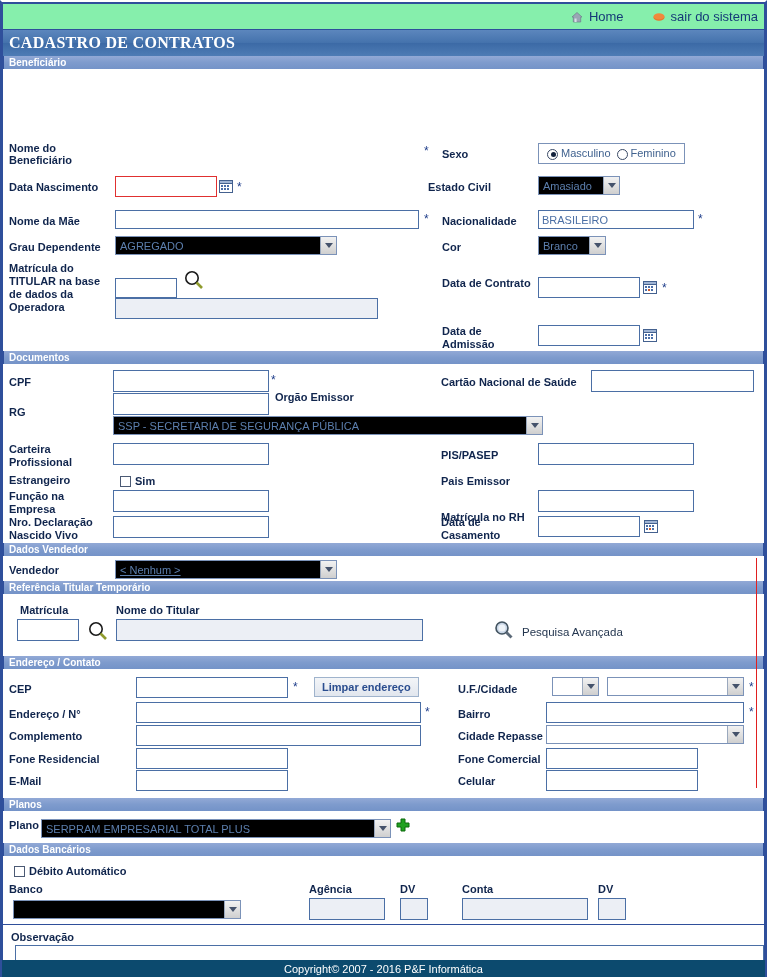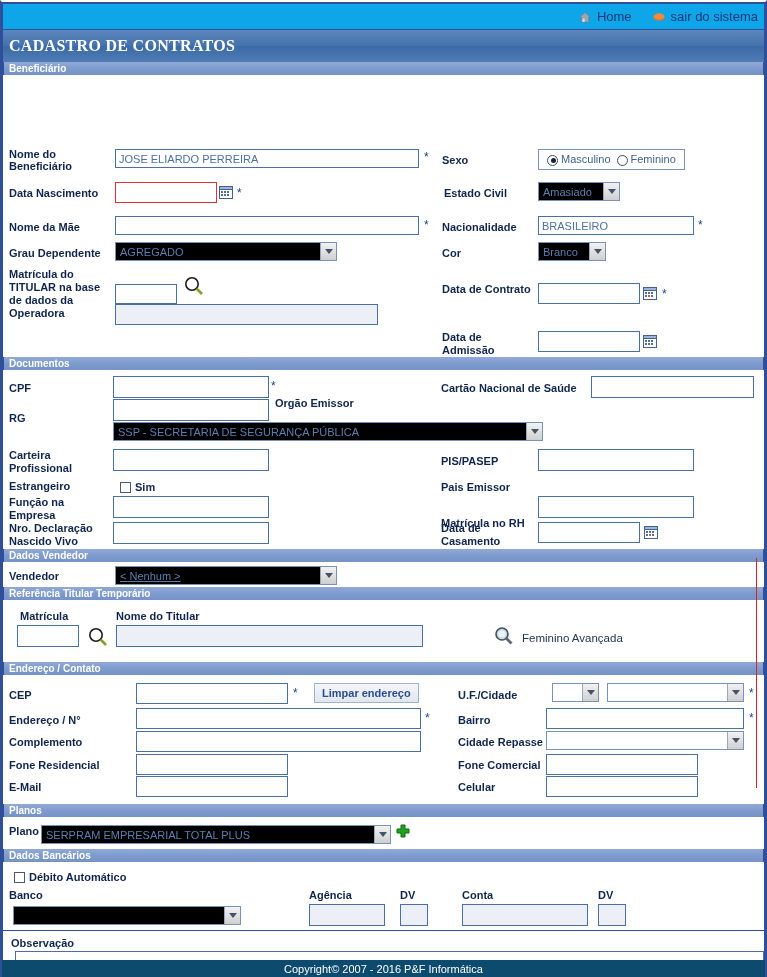--- a/index.html
+++ b/index.html
@@ -22,43 +22,43 @@
     border-left: 2px solid #2f4f9b;
     border-right: 2px solid #2f4f9b;
     border-top: 2px solid #ffffff;
   }
 
   
   .topbar {
     height: 28px;
     border: 1px solid #2f4f9b;
     border-top: 2px solid #2f4f9b;
-    background: #0ea5e9;
+    background: #86efac;
     display: flex;
     align-items: center;
     justify-content: flex-end;
     padding-right: 6px;
-    gap: 20px;
+    gap: 28px;
   }
   .topbar a {
     color: #163a78;
     font-size: 13px;
     text-decoration: none;
     display: flex;
     align-items: center;
     gap: 5px;
   }
   .ico-home {
     display: inline-block; width: 14px; height: 14px; position: relative;
   }
   .ico-home svg, .ico-exit svg { display:block; }
 
   
   .titlebar {
-    height: 32px;
+    height: 26px;
     background: linear-gradient(to bottom, #5c86bd 0%, #4573ad 48%, #3c6aa6 52%, #4e7cb5 100%);
     color: #ffffff;
     font-size: 16px;
     font-weight: bold;
     letter-spacing: .3px;
     display: flex;
     align-items: center;
     padding-left: 6px;
     font-family: "Liberation Serif", serif;
     border-left: 1px solid #2f4f9b;
@@ -214,21 +214,20 @@
   </div>
 
   <div class="titlebar">CADASTRO DE CONTRATOS</div>
 
   <div class="body-wrap">
 
     <div class="sect">Beneficiário</div>
     <div class="fsec" style="position:relative;height:210px;">
 
       <div class="lbl" style="position:absolute;left:6px;top:73px;width:100px;">Nome do Beneficiário</div>
-      <input class="tf" style="position: absolute; left: 112px; top: 74px; width: 304px;" value="JOSE ELIARDO PERREIRA">
       <span class="req" style="position:absolute;left:421px;top:75px;">*</span>
 
       <div class="lbl" style="position:absolute;left:439px;top:79px;">Sexo</div>
       <div class="radiobox" style="position:absolute;left:535px;top:74px;">
         <span>
           <span class="rd on"></span><span class="rlabel">Masculino</span>
         </span>
         <span>
           <span class="rd"></span><span class="rlabel">Feminino</span>
         </span>
@@ -245,21 +244,21 @@
               <rect x="5" y="5" width="2" height="2"></rect>
               <rect x="8" y="5" width="2" height="2"></rect>
               <rect x="2" y="8" width="2" height="2"></rect>
               <rect x="5" y="8" width="2" height="2"></rect>
               <rect x="8" y="8" width="2" height="2"></rect>
             </g>
           </svg>
       </span>
       <span class="req" style="position:absolute;left:234px;top:111px;">*</span>
 
-      <div class="lbl" style="position:absolute;left:441px;top:112px;">Estado Civil</div>
+      <div class="lbl" style="position:absolute;left:425px;top:112px;">Estado Civil</div>
       <div class="sel" style="position:absolute;left:535px;top:107px;width:82px;">
         <span>Amasiado</span>
         <span class="arrow"></span>
       </div>
 
       <div class="lbl" style="position:absolute;left:6px;top:146px;">Nome da Mãe</div>
       <input class="tf" style="position: absolute; left: 112px; top: 141px; width: 304px;" value="">
       <span class="req" style="position:absolute;left:421px;top:143px;">*</span>
 
       <div class="lbl" style="position:absolute;left:439px;top:146px;">Nacionalidade</div>
@@ -405,21 +404,21 @@
       </span>
       <div class="fakeinput readonly" style="position:absolute;left:113px;top:25px;width:307px;height:22px;"></div>
       <span style="position:absolute;left:489px;top:24px;display:flex;align-items:center;gap:6px;">
         <span>
           <svg width="24" height="24" viewBox="0 0 24 24">
             <circle cx="10" cy="10" r="6" fill="#c9d6e6" stroke="#41525f" stroke-width="1.6"></circle>
             <circle cx="10" cy="10" r="3.6" fill="#eef3f8"></circle>
             <line x1="14.3" y1="14.3" x2="19.5" y2="19.5" stroke="#5b6977" stroke-width="3"></line>
           </svg>
         </span>
-        <span style="font-size:11.5px;color:#24364f;">Feminino Avançada</span>
+        <span style="font-size:11.5px;color:#24364f;">Pesquisa Avançada</span>
       </span>
     </div>
 
     <div class="sect">Endereço / Contato</div>
     <div class="fsec" style="position:relative;height:115px;">
 
       <div class="lbl" style="position:absolute;left:6px;top:14px;">CEP</div>
       <input class="tf" style="position: absolute; left: 133px; top: 8px; width: 152px; height: 21px;" value="">
       <span class="req" style="position:absolute;left:290px;top:11px;">*</span>
       <button class="btn-link" style="position:absolute;left:311px;top:8px;height:20px;">Limpar endereço</button>

